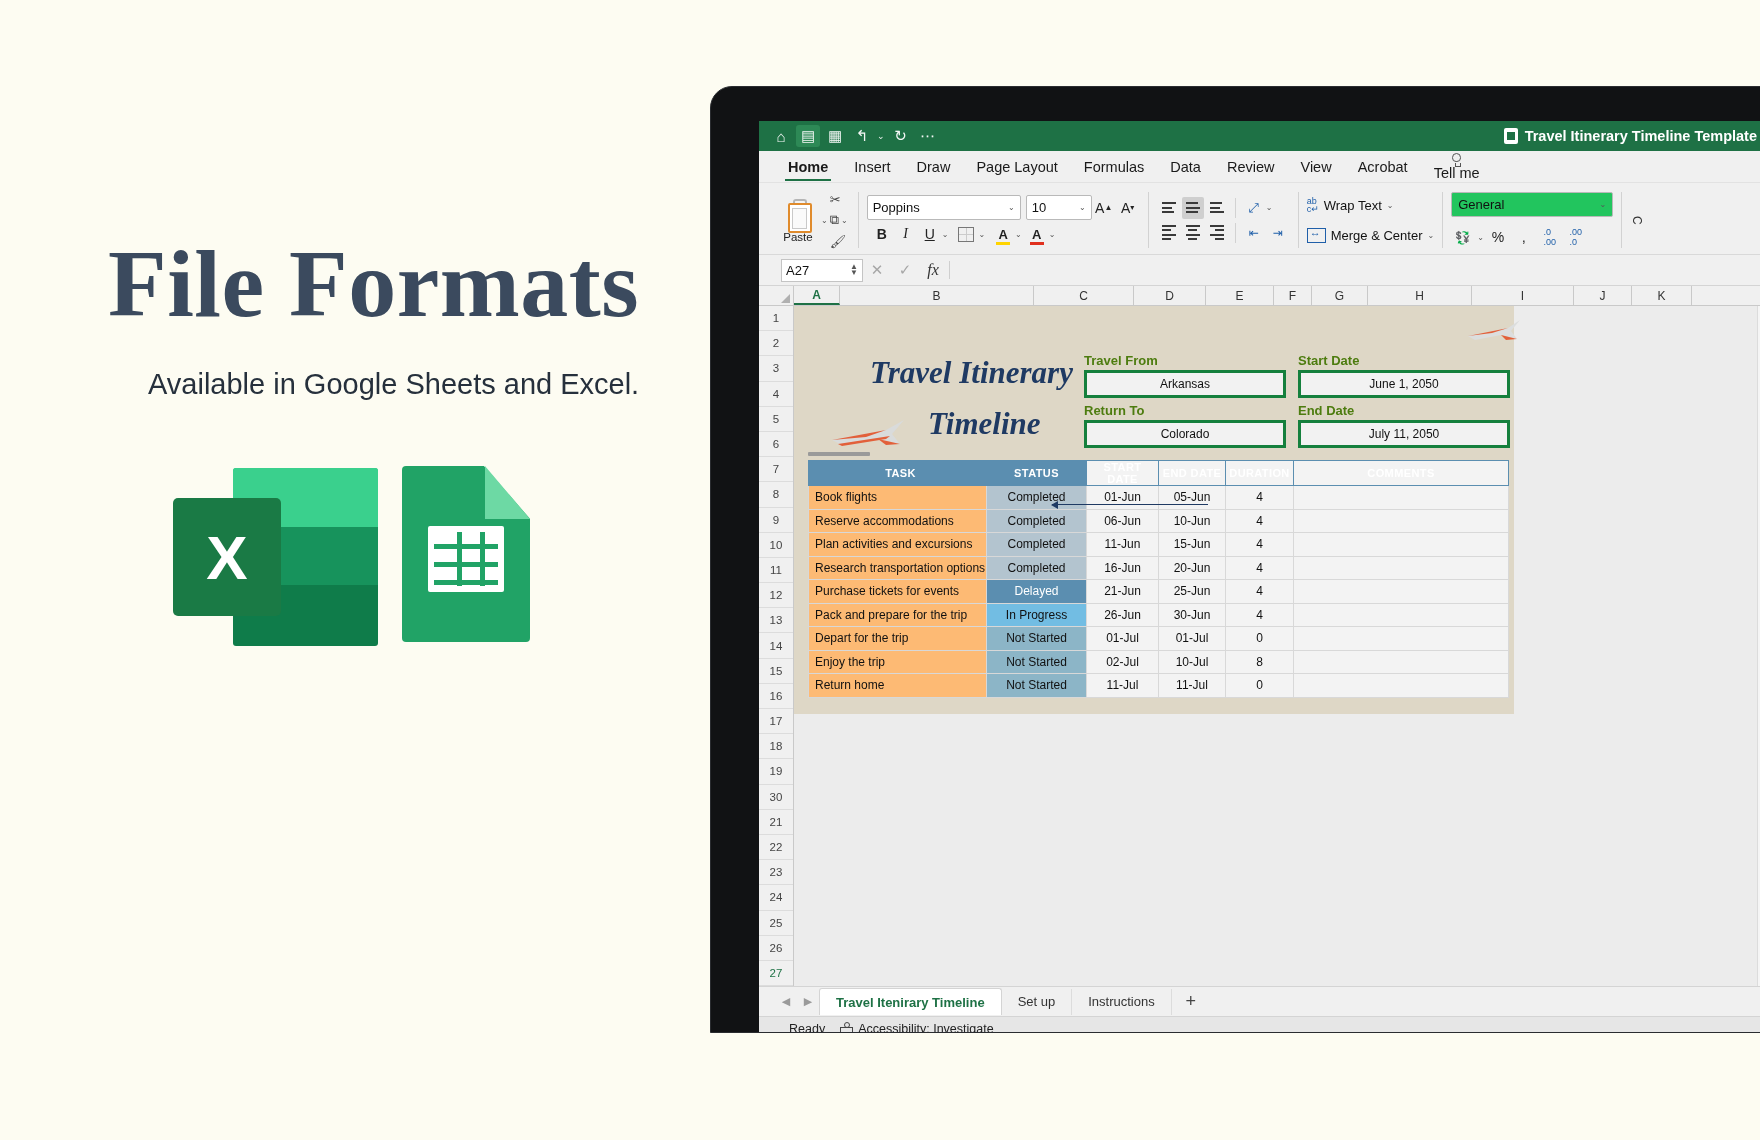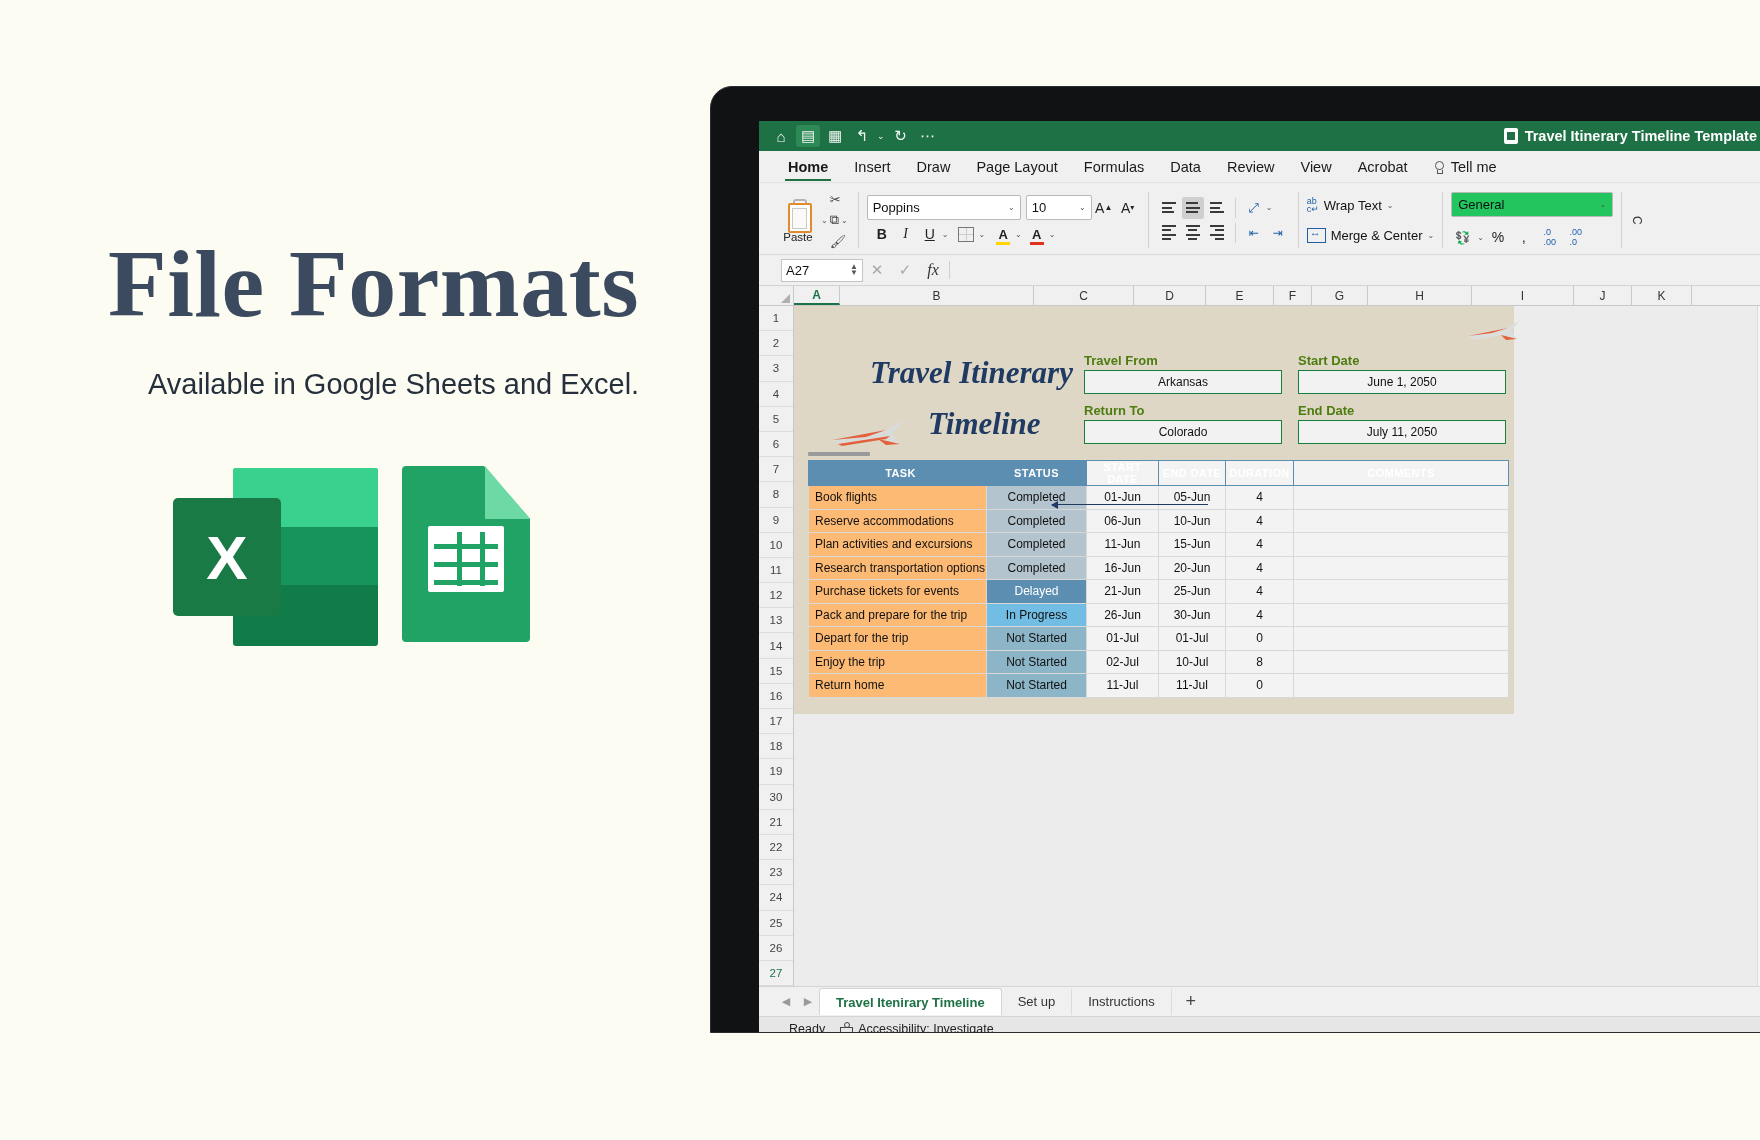--- a/index.html
+++ b/index.html
@@ -93,21 +93,21 @@
     padding-left:16px;gap:0;border-bottom:1px solid #e2e2e2;
   }
   .tab{
     padding:0 13px;height:29px;line-height:29px;font-size:14.5px;color:#1a1a1a;
     white-space:nowrap;position:relative;cursor:default;
   }
   .tab.active{font-weight:700;}
   .tab.active:after{
     content:"";position:absolute;left:10px;right:10px;bottom:1px;height:2.5px;background:#1e7145;
   }
-  .tab.tellme{display:flex;align-items:center;gap:6px;}
+  .tab.tellme{display:flex;align-items:center;gap:6px;flex-direction:column;}
   .bulb{
     width:11px;height:14px;position:relative;display:inline-block;
   }
   .bulb:before{
     content:"";position:absolute;left:1px;top:0;width:9px;height:9px;border:1.4px solid #555;
     border-radius:50% 50% 45% 45%;box-sizing:border-box;
   }
   .bulb:after{
     content:"";position:absolute;left:3.5px;top:9.5px;width:4px;height:3px;
     border-bottom:1.4px solid #555;border-left:1.4px solid #555;border-right:1.4px solid #555;
@@ -219,21 +219,21 @@
 
   
   .sheet-title{
     position:absolute;font-family:"Liberation Serif",serif;font-style:italic;
     color:#1f3a63;font-weight:700;white-space:nowrap;
   }
   .plane{position:absolute;}
 
   .fld-lbl{position:absolute;font-size:13px;font-weight:700;color:#4d7c0f;white-space:nowrap;}
   .fld-box{
-    position:absolute;height:22px;background:#f2f2f2;border:1px solid #15803d;
+    position:absolute;height:22px;background:#f2f2f2;border:3px solid #15803d;
     display:flex;align-items:center;justify-content:center;font-size:12px;color:#111;
   }
 
   
   .ttable{position:absolute;border-collapse:collapse;}
   .ttable td,.ttable th{border:1px solid #d8d8d8;box-sizing:border-box;padding:0;}
   .thead td{
     background:#5b8eb0;color:#fff;font-size:11px;font-weight:700;text-align:center;
     letter-spacing:.4px;height:23px;border:1px solid #5b8eb0;
   }

